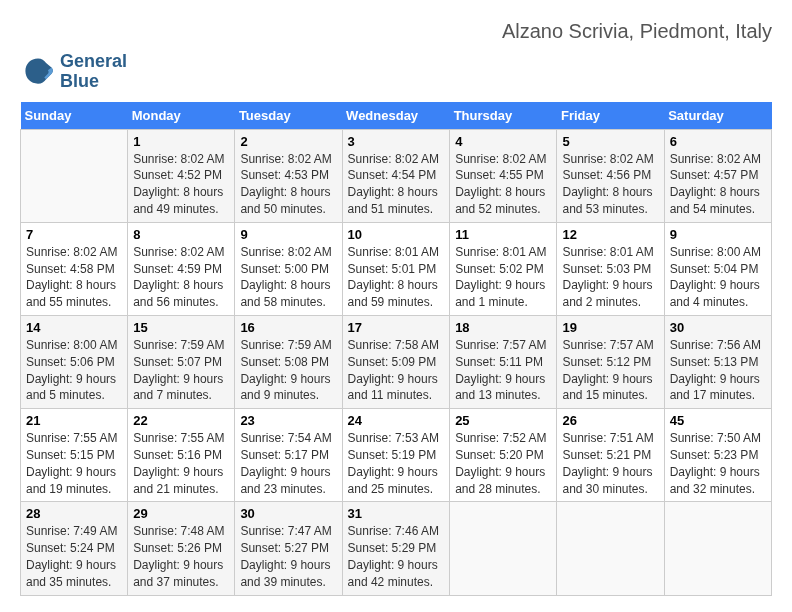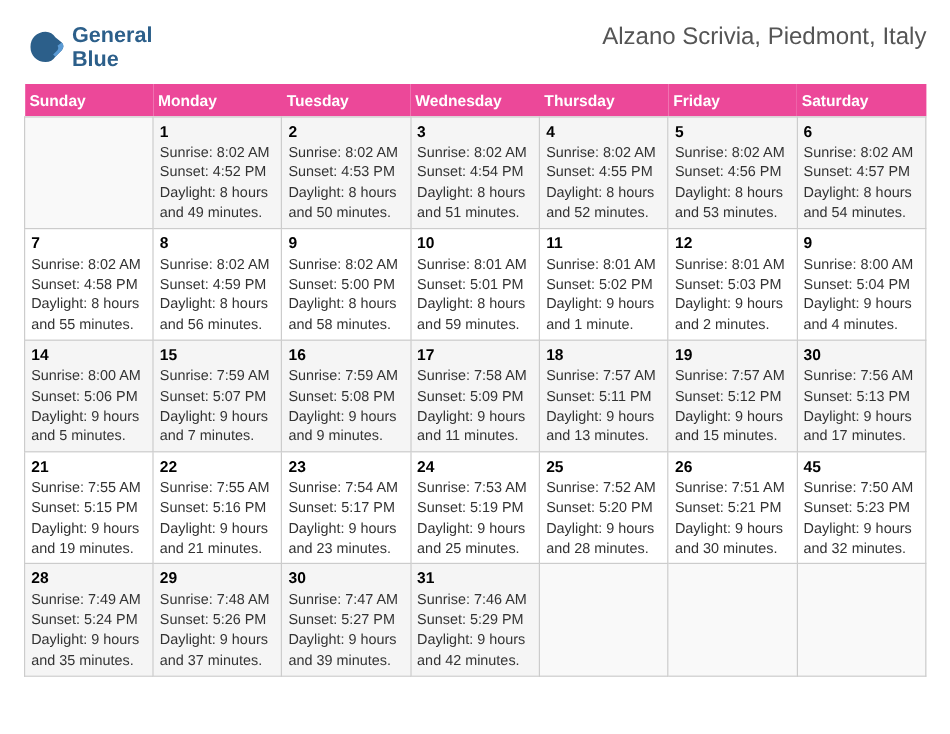--- a/index.html
+++ b/index.html
@@ -12,20 +12,21 @@
     }
     .header {
       display: flex;
       justify-content: space-between;
       align-items: flex-start;
       margin-bottom: 10px;
     }
     .logo {
       display: flex;
       align-items: center;
+      margin-top: 32px;
     }
     .logo-text {
       font-size: 18px;
       font-weight: bold;
       color: #2c5f8a;
       line-height: 1.1;
     }
     .logo-icon {
       width: 36px;
       height: 36px;
@@ -42,21 +43,21 @@
     .location {
       font-size: 20px;
       color: #555;
     }
     table {
       width: 100%;
       border-collapse: collapse;
       font-size: 11px;
     }
     thead th {
-      background-color: #ec4899;
+      background-color: #3b82f6;
       color: #fff;
       padding: 6px 4px;
       text-align: left;
       font-size: 13px;
       font-weight: bold;
     }
     tbody tr {
       vertical-align: top;
     }
     tbody td {

